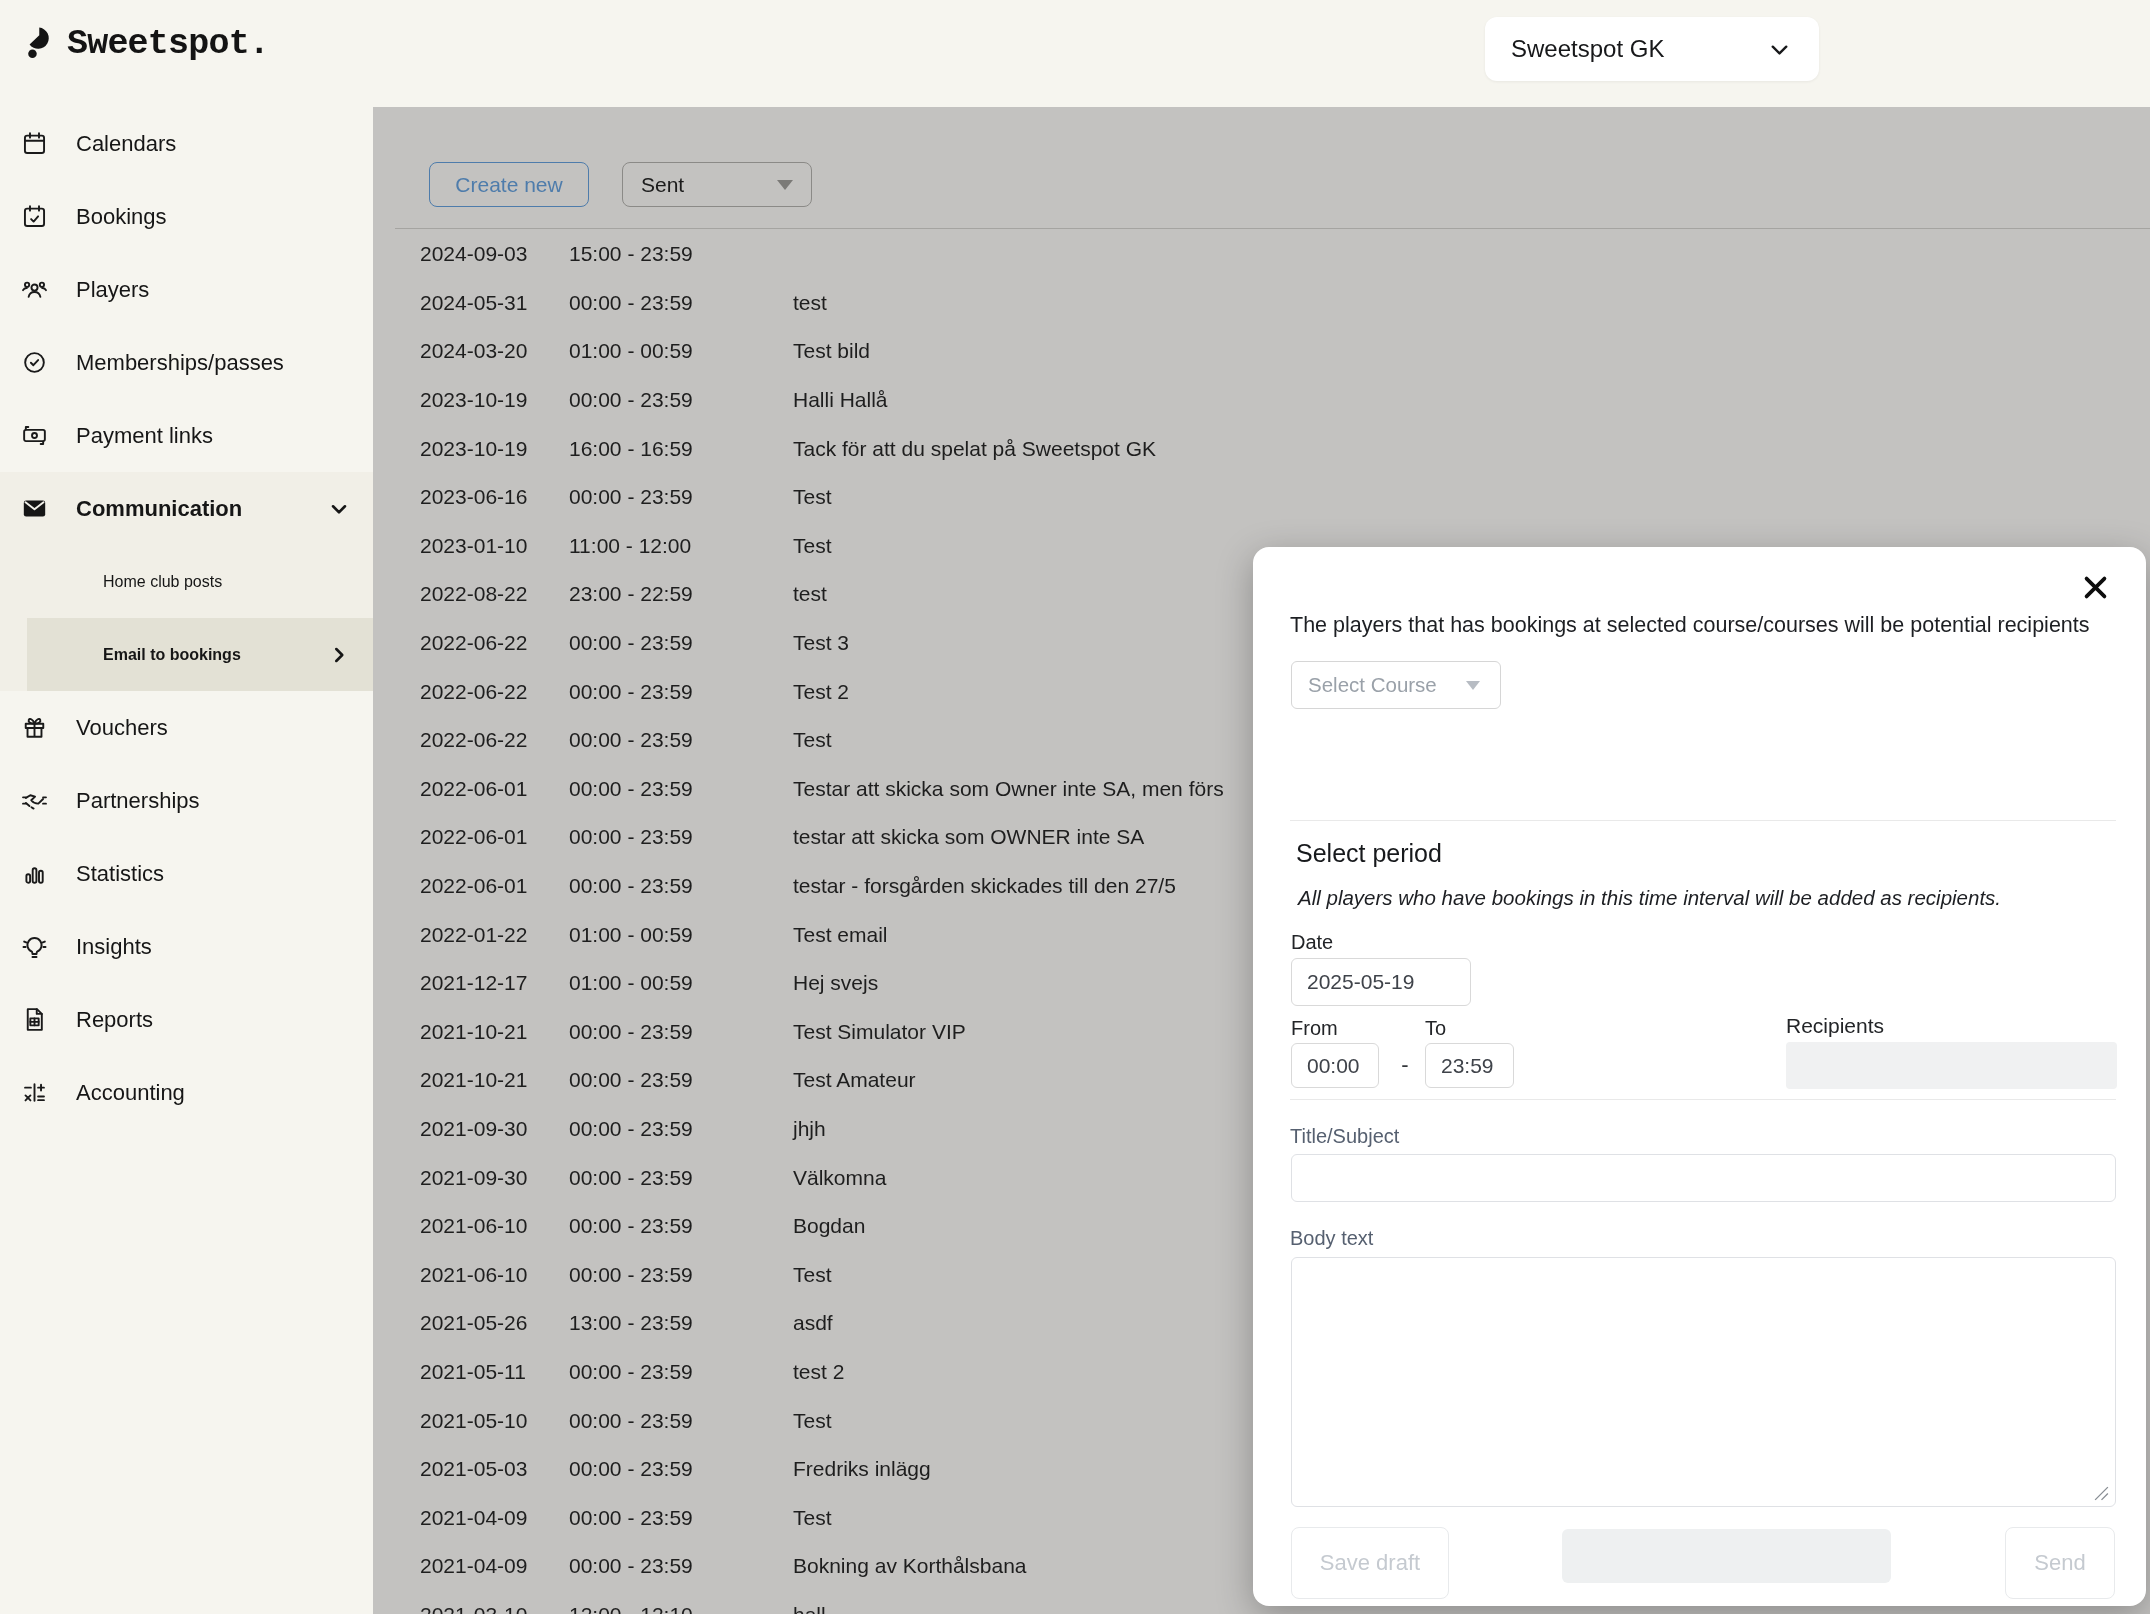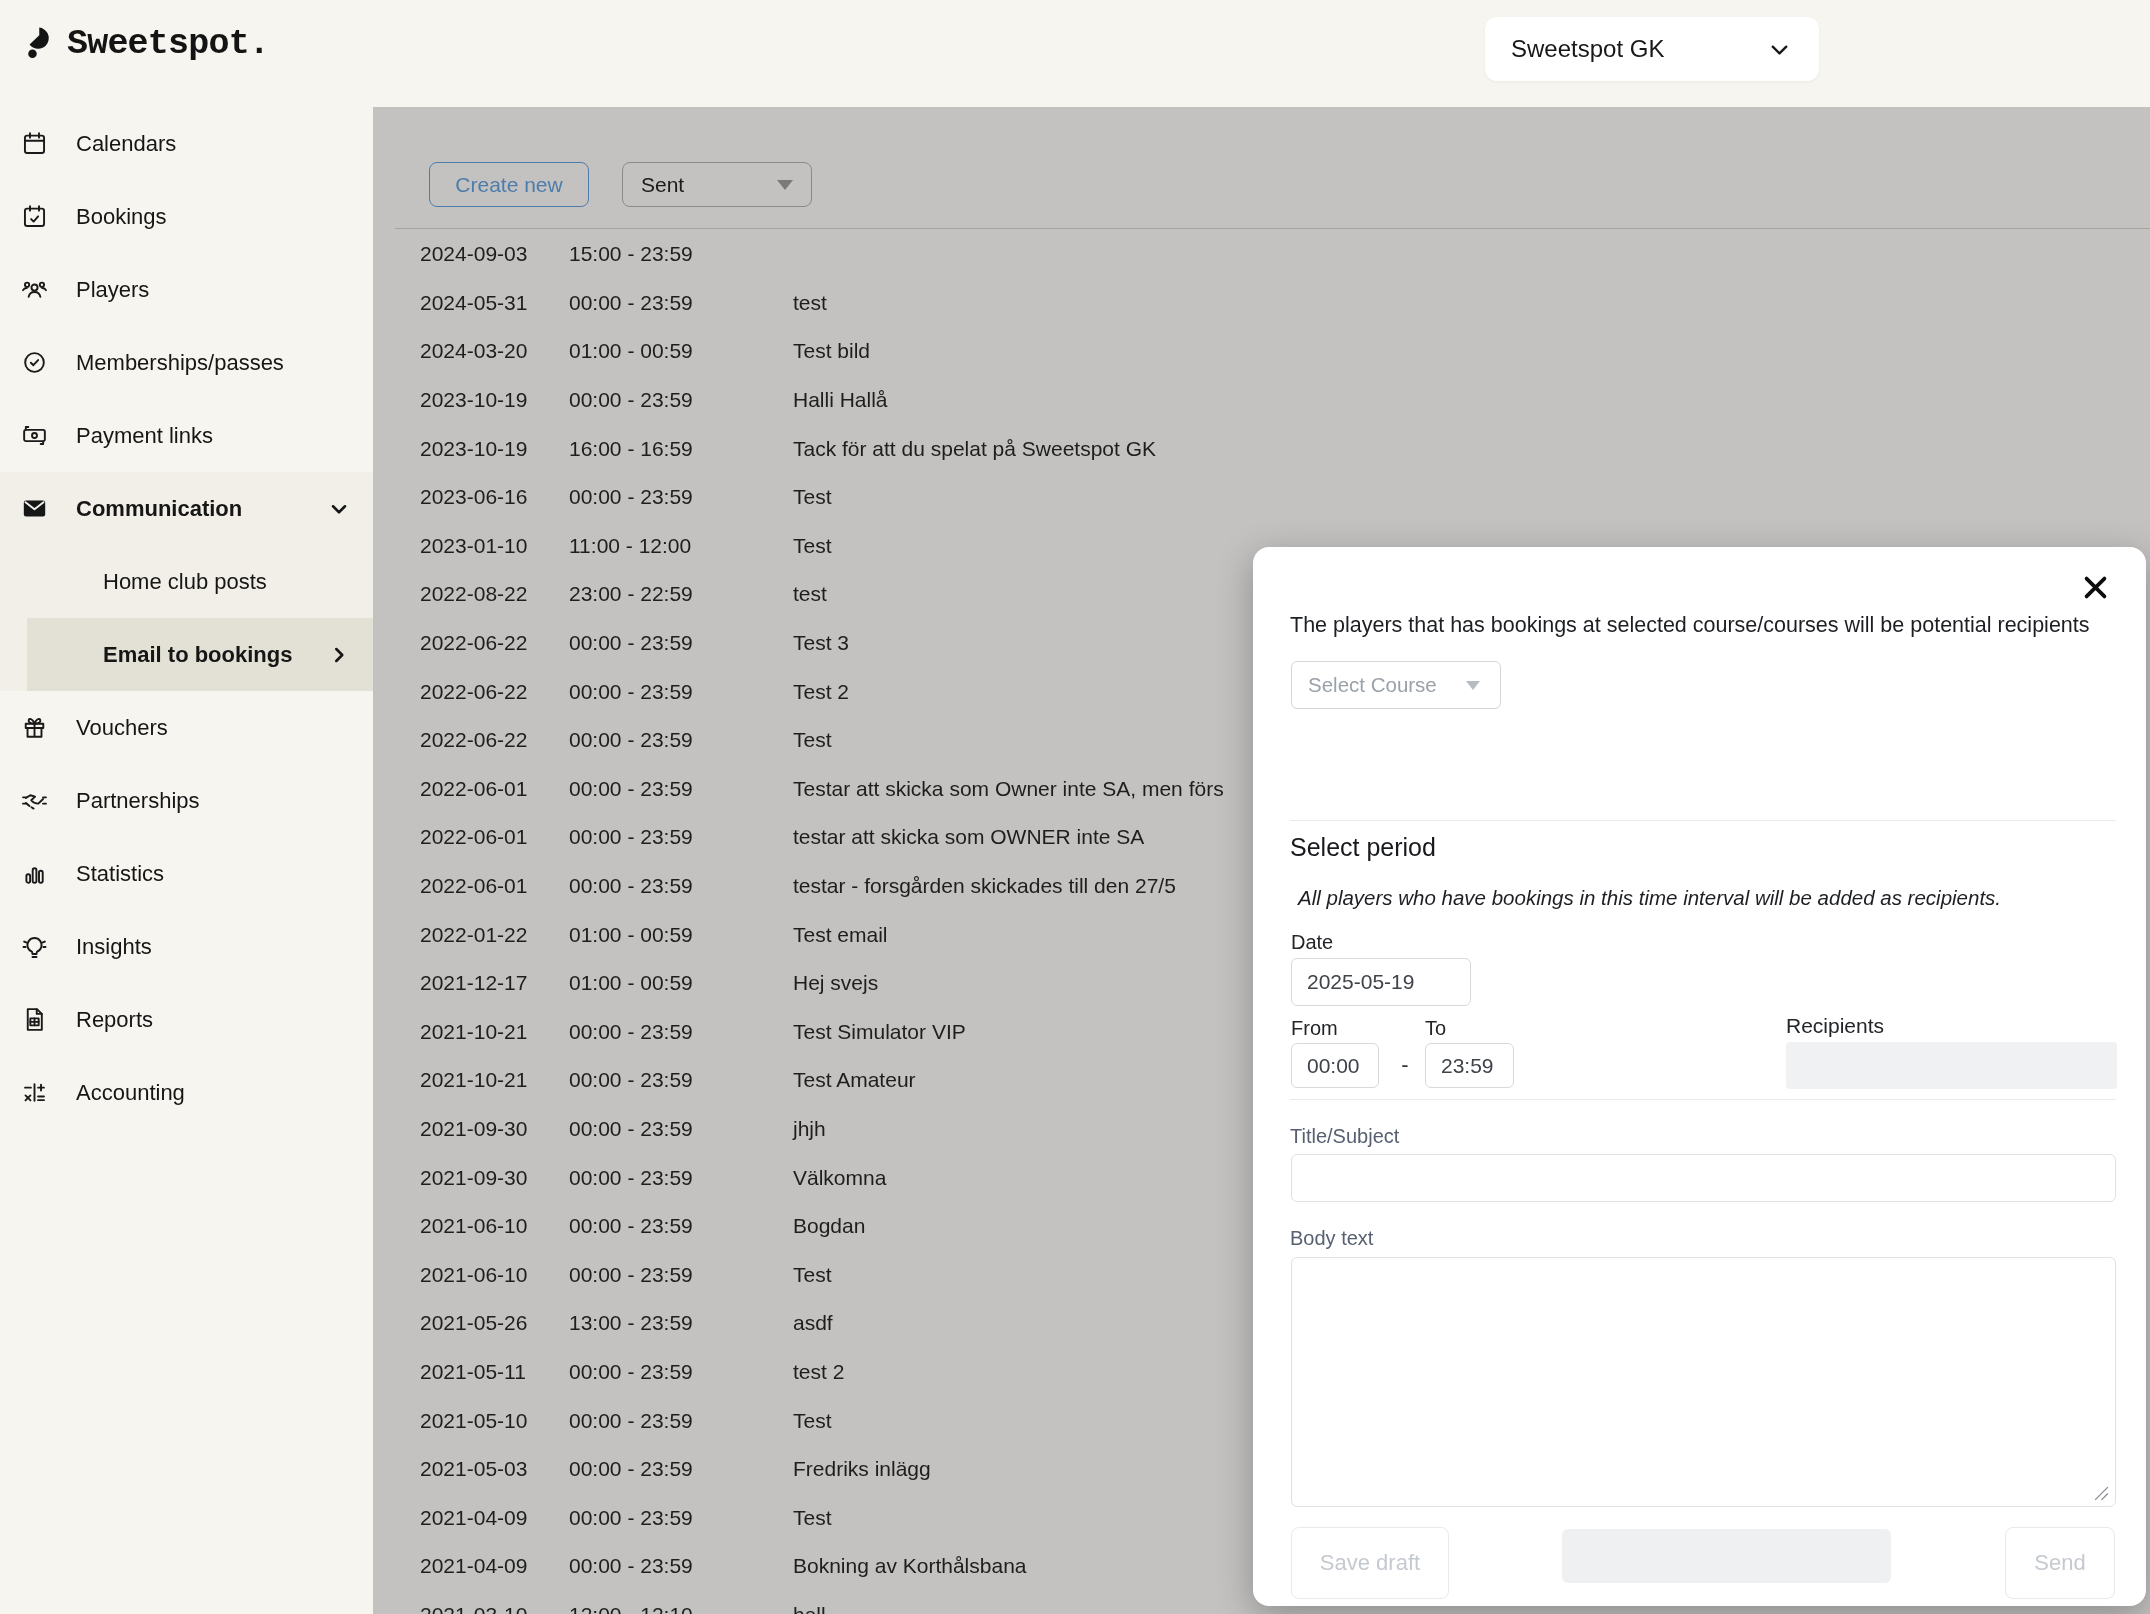--- a/index.html
+++ b/index.html
@@ -22,21 +22,21 @@
   
   .sidebar { position:absolute; left:0; top:107px; width:373px; bottom:0; background:#f6f5ef; z-index:20; }
   .side-item { height:73px; display:flex; align-items:center; padding:0 21px 0 20px; gap:28px;
     font-size:22px; color:#161616; cursor:pointer; }
   .side-item .icon { width:28px; height:28px; display:flex; align-items:center; justify-content:center; flex:none; }
   .side-item .lbl { flex:1; white-space:nowrap; }
   .side-group { background:#f1efe7; }
   .side-group .side-item.group-header .lbl { font-weight:700; }
   .side-sub { margin-left:27px; }
   .side-sub-item { height:73px; display:flex; align-items:center; padding:0 21px 0 76px;
-    font-size:22px; color:#161616; cursor:pointer; }
+    font-size:16px; color:#161616; cursor:pointer; }
   .side-sub-item .lbl { flex:1; white-space:nowrap; }
   .side-sub-item.active { background:#e3e1d5; font-weight:700; }
   .chev { margin-left:auto; display:flex; align-items:center; }
   
   .main { position:absolute; left:373px; top:107px; right:0; bottom:0; background:#c3c2c0; z-index:10; overflow:hidden; }
   .toolbar { position:absolute; left:56px; top:55px; display:flex; gap:33px; }
   .btn-create { width:160px; height:45px; border:1.5px solid #4e7cab; border-radius:8px;
     background:transparent; color:#4e7cab; font-size:21px; font-family:inherit; cursor:pointer; }
   .select-sent { width:190px; height:45px; border:1.5px solid #8b8a87; border-radius:8px;
     display:flex; align-items:center; padding:0 18px; font-size:21px; color:#1b1b1b; cursor:pointer; }
@@ -399,21 +399,21 @@
 
   <p class="abs m-intro" style="margin:0;">The players that has bookings at selected course/courses will be potential recipients</p>
 
   <div class="abs m-course">
     <span style="flex:1">Select Course</span>
     <span class="caret-down"></span>
   </div>
 
   <div class="abs m-div" style="top:273px;"></div>
 
-  <h3 class="abs m-period-title" style="margin:0;">Select period</h3>
+  <h3 class="abs m-period-title" style="margin:6px;">Select period</h3>
   <p class="abs m-desc" style="margin:8px;font-style:italic;">All players who have bookings in this time interval will be added as recipients.</p>
 
   <span class="abs m-label" style="left:38px; top:384px;">Date</span>
   <input class="abs m-input" style="left: 38px; top: 411px; width: 180px; height: 48px;" value="2025-05-19">
 
   <span class="abs m-label" style="left:38px; top:470px;">From</span>
   <input class="abs m-input" style="left: 38px; top: 496px; width: 88px; height: 45px;" value="00:00">
   <span class="abs" style="left:140px; top:496px; width:24px; height:45px; line-height:43px; text-align:center; font-size:22px; color:#33363a;">-</span>
   <span class="abs m-label" style="left:172px; top:470px;">To</span>
   <input class="abs m-input" style="left: 172px; top: 496px; width: 89px; height: 45px;" value="23:59">

